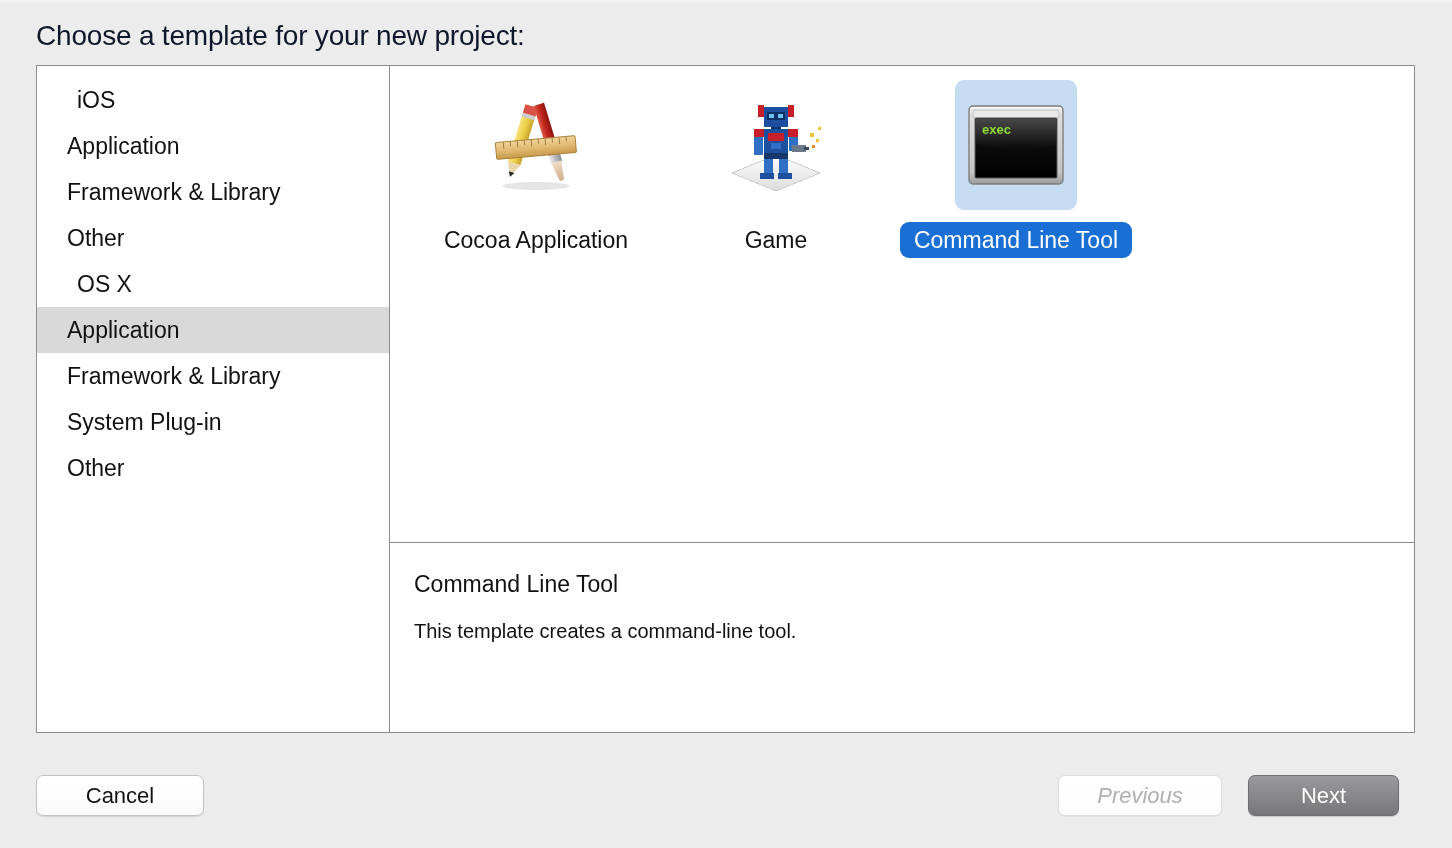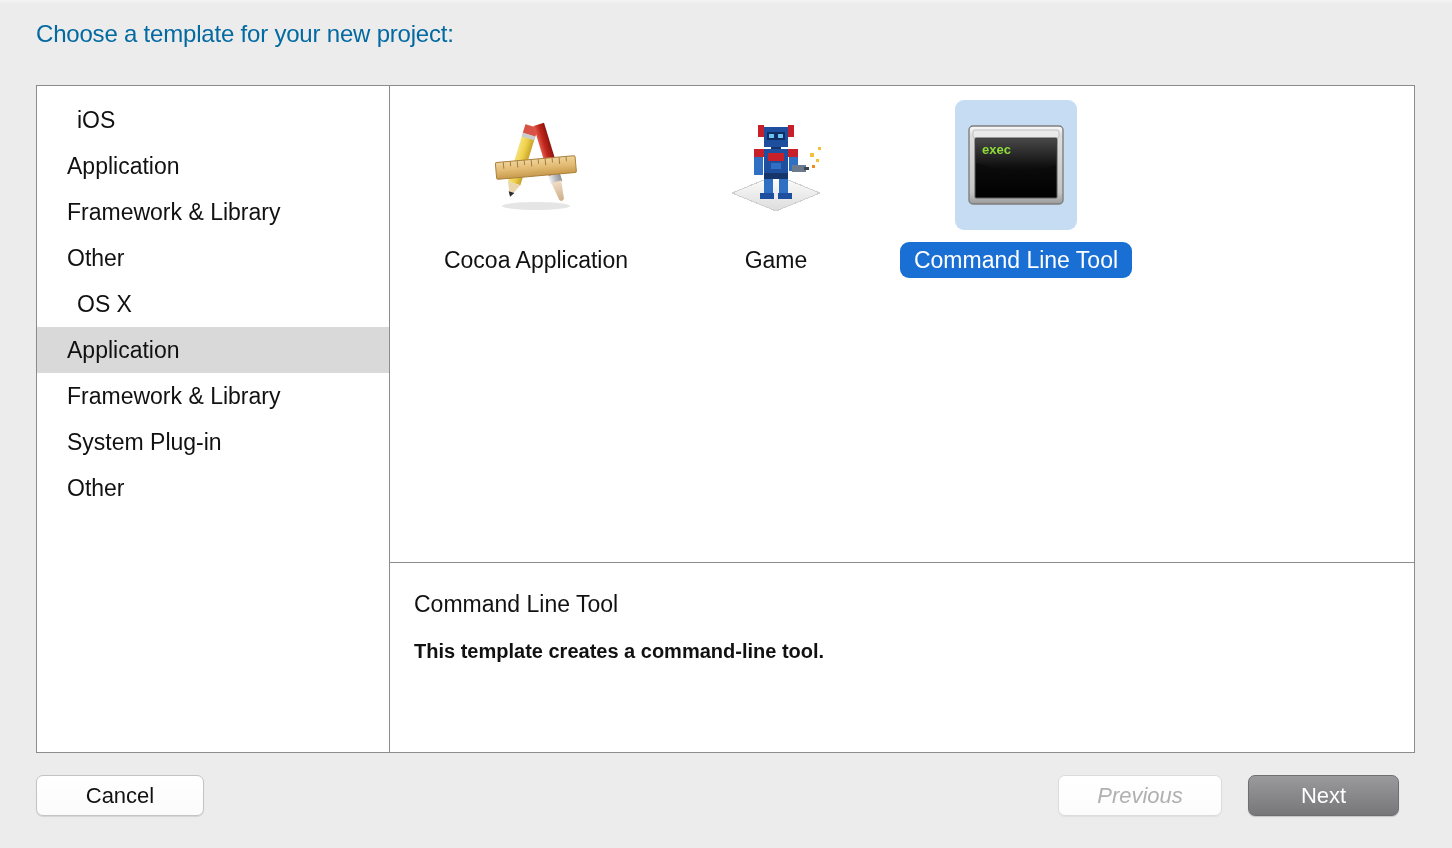--- a/index.html
+++ b/index.html
@@ -18,36 +18,35 @@
   .top-strip {
     position: absolute;
     left: 0; top: 0;
     width: 1452px; height: 4px;
     background: linear-gradient(to bottom, #f4f4f4, #ededed);
   }
   .dialog-title {
     position: absolute;
     left: 36px;
     top: 20px;
-    font-size: 24px;
-    color: #0369a1;
+    font-size: 28px;
+    color: #0f172a;
     letter-spacing: -0.2px;
     white-space: nowrap;
   }
   
   .panel {
     position: absolute;
     left: 36px;
     top: 65px;
     width: 1379px;
     height: 668px;
     background: #ffffff;
     border: 1px solid #8c8c8c;
     box-sizing: border-box;
-    margin-top: 20px;
   }
   .panel-inner {
     position: absolute;
     inset: 0;
     display: flex;
     flex-direction: row;
   }
   
   .sidebar {
     width: 353px;
@@ -145,21 +144,20 @@
   .desc-title {
     font-size: 23px;
     color: #111111;
     margin: 0 0 22px 0;
     font-weight: normal;
   }
   .desc-body {
     font-size: 20px;
     color: #111111;
     margin: 0;
-    font-weight: bold;
   }
   
   .btn {
     position: absolute;
     box-sizing: border-box;
     font-size: 22px;
     border-radius: 7px;
     display: flex;
     align-items: center;
     justify-content: center;

